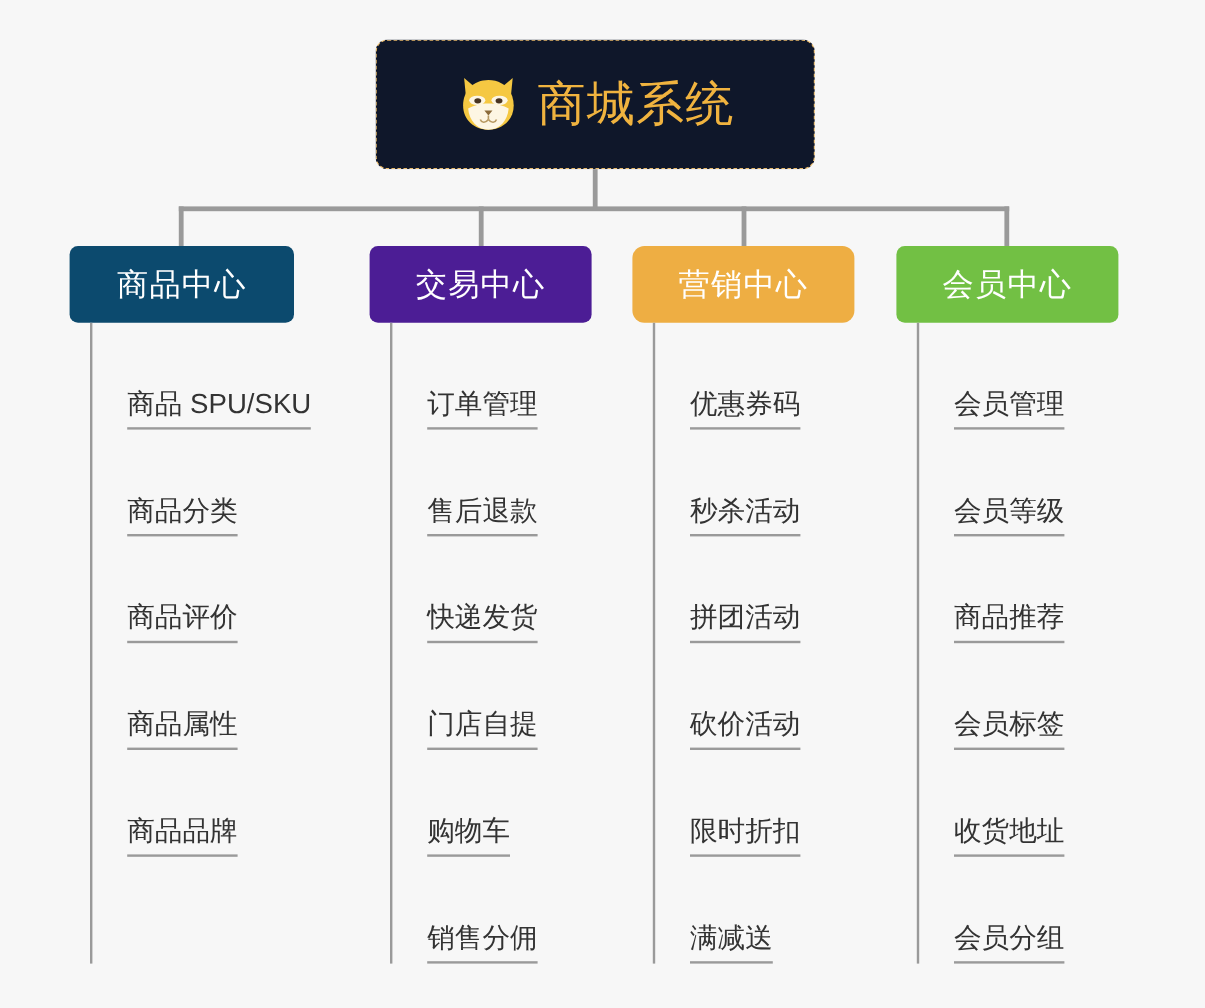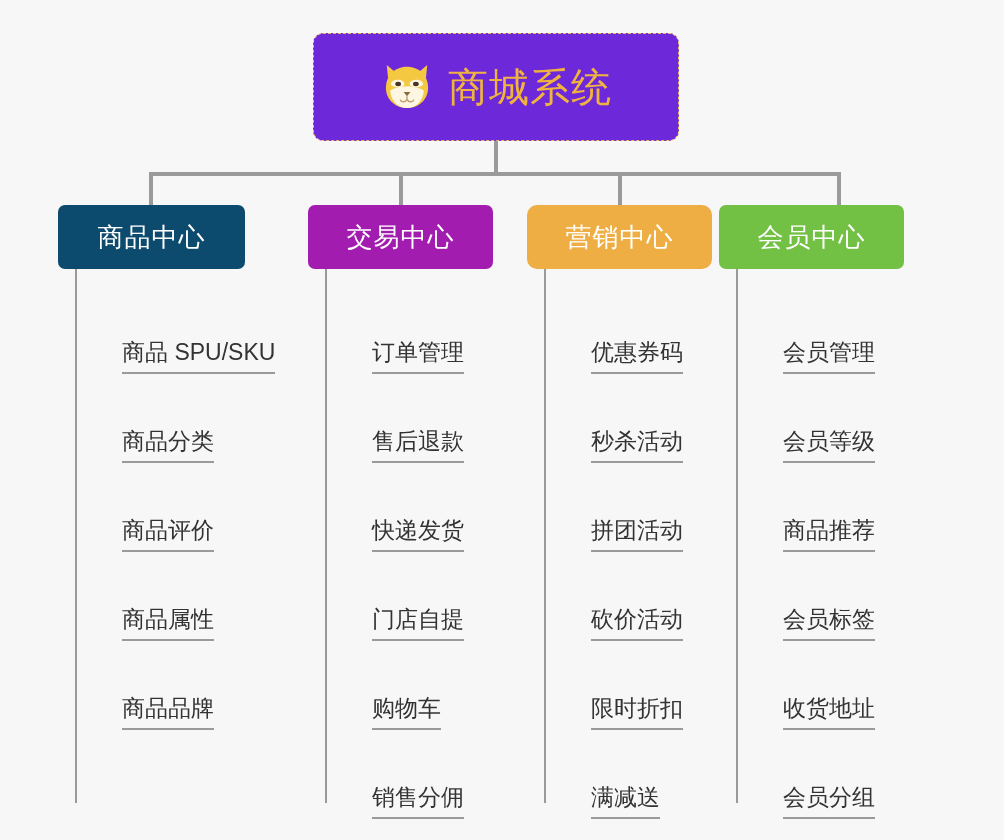--- a/index.html
+++ b/index.html
@@ -20,21 +20,21 @@
   }
 
   
   .root-node {
     position: absolute;
     left: 313px;
     top: 33px;
     width: 366px;
     height: 108px;
     box-sizing: border-box;
-    background: #6d28d9;
+    background: #0f172a;
     border: 1px dashed #e8b969;
     border-radius: 10px;
     display: flex;
     align-items: center;
     justify-content: center;
     gap: 14px;
   }
   .root-icon {
     width: 54px;
     height: 54px;
@@ -79,21 +79,21 @@
     left: 17px;
     top: 64px;
     width: 2px;
     background: #9a9a9a;
   }
   .leaf-list {
     position: absolute;
     left: 17px;
     top: 64px;
     margin: 0;
-    padding: 16px;
+    padding: 0;
     list-style: none;
   }
   .leaf {
     position: relative;
     height: 89px;
     box-sizing: border-box;
     display: flex;
     align-items: flex-end;
   }
   .leaf-label {
@@ -157,21 +157,21 @@
       <li class="leaf">
           <span class="leaf-label">商品属性</span>
         </li>
       <li class="leaf">
           <span class="leaf-label">商品品牌</span>
         </li>
     </ul>
   </div>
 
   <div class="branch" style="left:308px; width:185px;">
-    <div class="branch-header" style="width: 185px; background: #a21caf;">
+    <div class="branch-header" style="width: 185px; background: #4c1d95;">
       <span>交易中心</span>
     </div>
     <div class="branch-spine" style="height:534px;"></div>
     <ul class="leaf-list">
       <li class="leaf">
           <span class="leaf-label">订单管理</span>
         </li>
       <li class="leaf">
           <span class="leaf-label">售后退款</span>
         </li>
@@ -210,21 +210,21 @@
         </li>
       <li class="leaf">
           <span class="leaf-label">限时折扣</span>
         </li>
       <li class="leaf">
           <span class="leaf-label">满减送</span>
         </li>
     </ul>
   </div>
 
-  <div class="branch" style="left:719px; width:221px;">
+  <div class="branch" style="left:747px; width:221px;">
     <div class="branch-header" style="width: 185px; background: rgb(114, 192, 68);">
       <span>会员中心</span>
     </div>
     <div class="branch-spine" style="height:534px;"></div>
     <ul class="leaf-list">
       <li class="leaf">
           <span class="leaf-label">会员管理</span>
         </li>
       <li class="leaf">
           <span class="leaf-label">会员等级</span>

